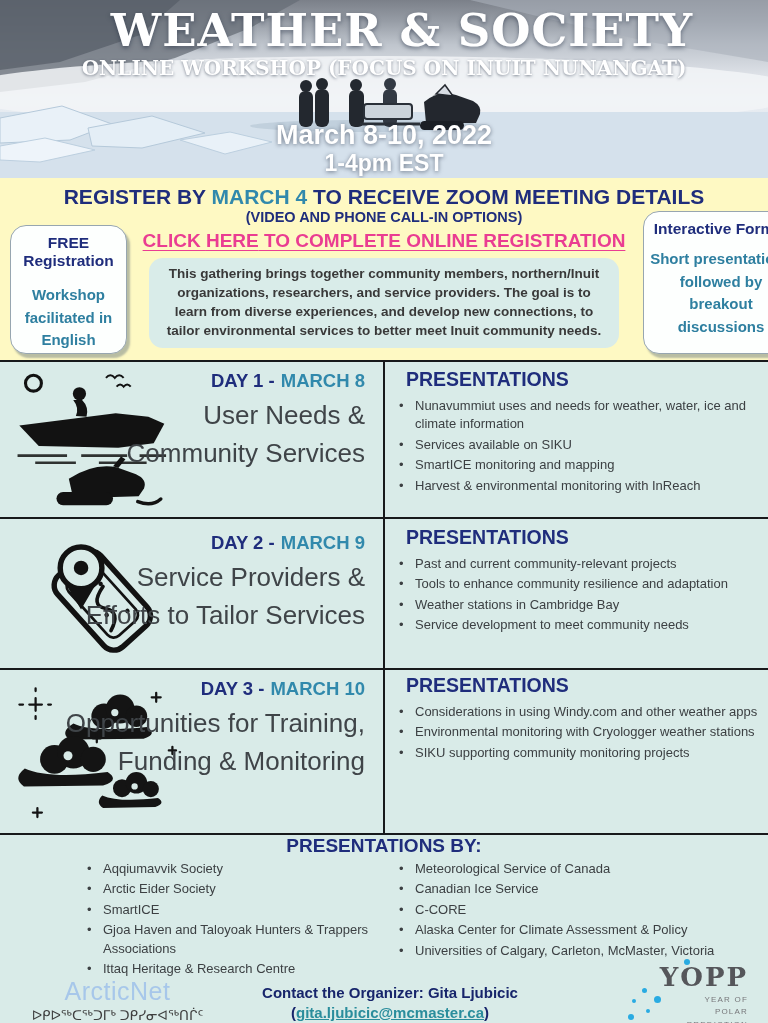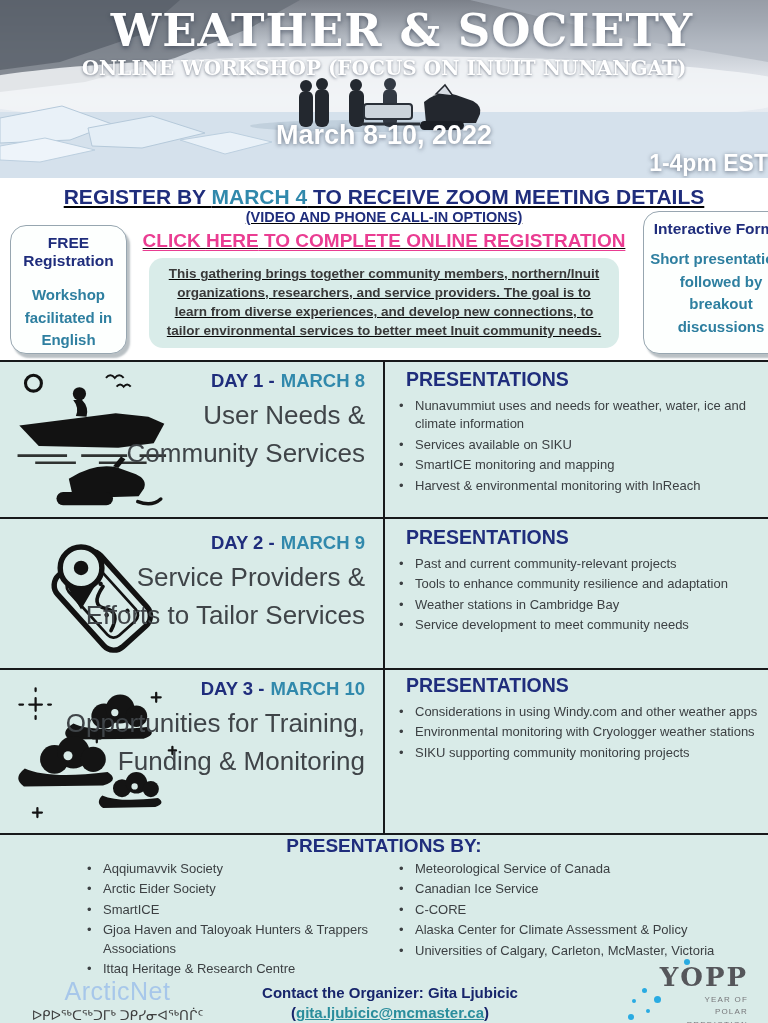--- a/index.html
+++ b/index.html
@@ -11,25 +11,25 @@
   .photo-header { position:absolute; left:0; top:0; width:768px; height:178px; overflow:hidden; }
   .photo-header svg { position:absolute; left:0; top:0; }
   .photo-title { position:absolute; left:0; top:4px; width:768px; text-align:center;
     font-family:"DejaVu Serif", serif; font-weight:bold; font-size:45px; letter-spacing:1px;
     color:#fff; text-shadow:0 2px 4px rgba(35,45,65,.55);padding-left:36px; }
   .photo-subtitle { position:absolute; left:0; top:56px; width:768px; text-align:center;
     font-family:"DejaVu Serif", serif; font-weight:bold; font-size:20px; color:#fff;
     text-shadow:0 1px 3px rgba(35,45,65,.55); }
   .photo-date { position:absolute; left:0; top:120px; width:768px; text-align:center;
     font-weight:bold; font-size:27px; color:#fff; text-shadow:0 1px 4px rgba(35,45,65,.6); }
-  .photo-time { position:absolute; left:0; top:150px; width:768px; text-align:right;
+  .photo-time { position:absolute; left:0; top:150px; width:768px; text-align:center;
     font-weight:bold; font-size:23px; color:#fff; text-shadow:0 1px 4px rgba(35,45,65,.6); }
 
   
-  .register-band { position:absolute; left:0; top:178px; width:768px; height:182px; background:#ffffff;text-decoration:underline; }
+  .register-band { position:absolute; left:0; top:178px; width:768px; height:182px; background:#fef9c3; }
   .register-line { margin-top:7px; text-align:center; font-weight:bold; font-size:21px; color:#1f2d7c; }
   .register-deadline { color:#3189ac; }
   .options-line { margin-top:0; text-align:center; font-weight:bold; font-size:14.5px; color:#1f2d7c; }
   .click-line { display:block; margin-top:5px; text-align:center; font-weight:bold; font-size:19px;
     color:#ea3d92; text-decoration:underline; text-underline-offset:3px; cursor:pointer; }
   .click-here { font-weight:bold; }
   .description-box { margin:6px auto 0; width:470px; background:#d9ece9; border-radius:14px;
     padding:7px 12px; }
   .description-box p { text-align:center; font-size:13.5px; line-height:1.4; color:#393939; font-weight:bold; }
   .side-box { position:absolute; background:#fdfffe; border:1.5px solid #97a6b0; border-radius:16px;

